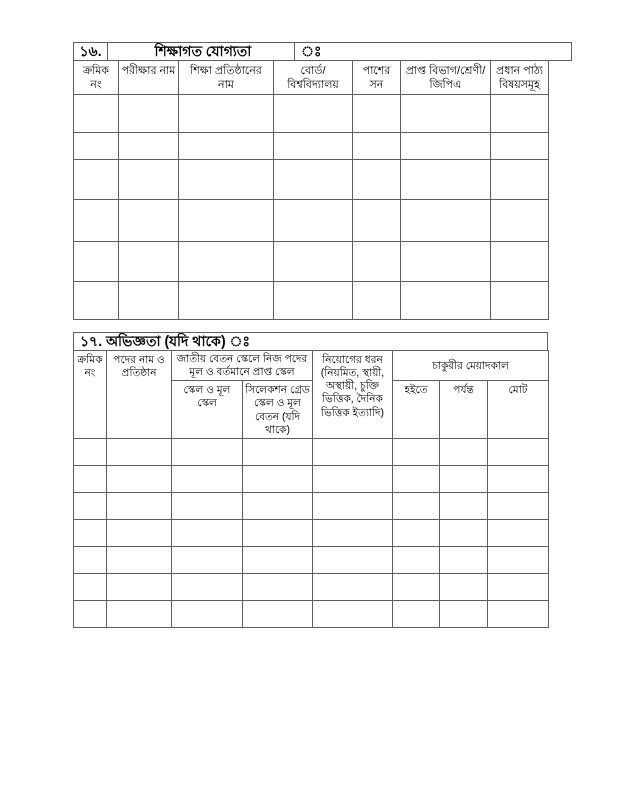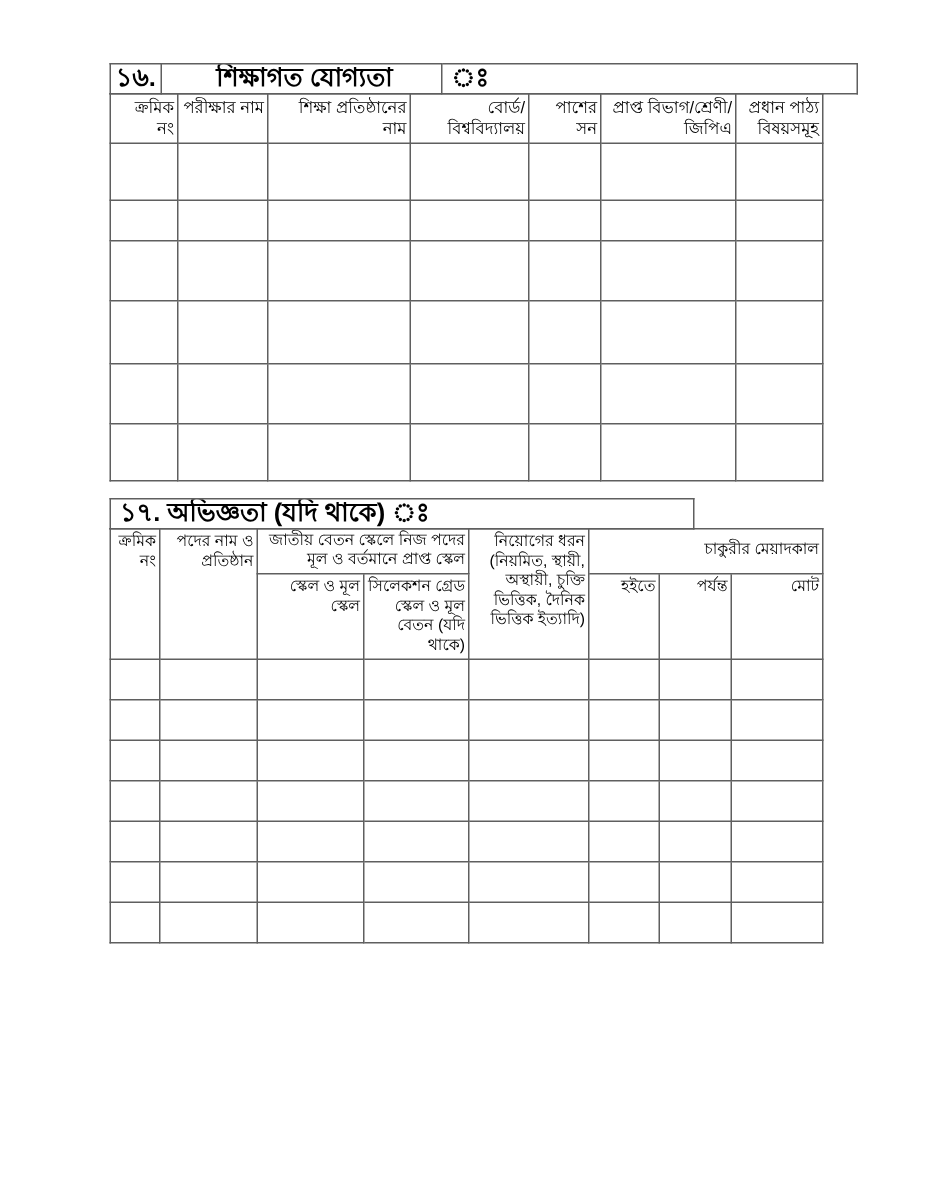--- a/index.html
+++ b/index.html
@@ -4,32 +4,32 @@
 <style>
   html,body{margin:0;padding:0;}
   body{
     width:618px;height:800px;background:#ffffff;position:relative;
     font-family:"Liberation Sans","DejaVu Sans",sans-serif;
     color:#000;
     -webkit-font-smoothing:antialiased;
   }
   .page{position:absolute;left:0;top:0;width:618px;height:800px;background:#fff;overflow:hidden;}
   .tbl-wrap{position:absolute;left:73px;width:475px;}
-  table{border-collapse:collapse;table-layout:fixed;width:390px;}
+  table{border-collapse:collapse;table-layout:fixed;width:475px;}
   td{border:1px solid #5f5f5f;padding:0 2px;overflow:hidden;}
   
-  .title-tbl td{font-size:17px;font-weight:bold;height:17px;vertical-align:middle;line-height:1.1;}
+  .title-tbl td{font-size:14px;font-weight:bold;height:17px;vertical-align:middle;line-height:1.1;}
   .title-num{width:29px;text-align:center;}
   .title-text{width:178px;text-align:center;padding-left:6px;}
   .title-colon{width:268px;text-align:left;padding-left:6px;font-weight:bold;}
   .title-single{text-align:left;padding-left:6px;}
   
   .grid{margin-top:-1px;}
   .grid td.hc{
-    font-size:11px;text-align:right;vertical-align:top;
+    font-size:11px;text-align:center;vertical-align:top;
     padding:2px 2px;line-height:1.3;font-weight:normal;
   }
   .grid2 td.hc{line-height:1.25;font-size:10.5px;}
   .grid td.ec{background:#fff;}
   .h1row td.grp{vertical-align:middle;padding-top:1px;}
 </style>
 </head>
 <body>
 
 <div class="page">

